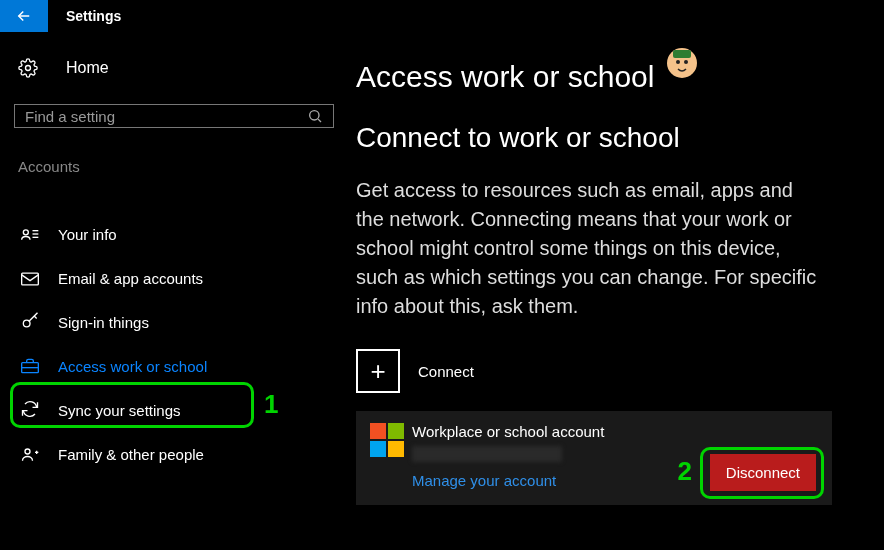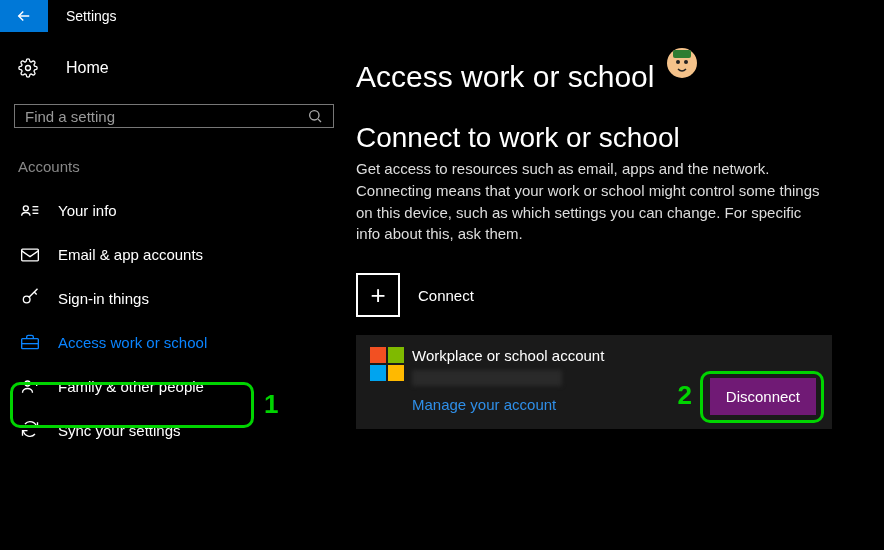--- a/index.html
+++ b/index.html
@@ -8,20 +8,21 @@
     background: #000;
     color: #fff;
     font-family: "Segoe UI", Arial, sans-serif;
     font-size: 15px;
     overflow: hidden;
     position: relative;
   }
   .titlebar {
     display: flex; align-items: center;
     height: 32px;
+    font-weight: bold;
   }
   .back-btn {
     width: 48px; height: 32px;
     background: #0078D7;
     display: flex; align-items: center; justify-content: center;
     color: #fff;
   }
   .title-text { margin-left: 18px; font-size: 14px; }
   .columns { display: flex; height: calc(100% - 32px); }
   .sidebar {
@@ -39,21 +40,21 @@
     width: 320px; height: 24px;
     border: 1px solid #777;
     display: flex; align-items: center;
     padding: 0 10px;
     color: #aaa;
     justify-content: space-between;
   }
   .search-ph { font-size: 15px; color: #999; }
   .section-label {
     color: #888; font-size: 15px;
-    margin-top: 30px; margin-bottom: 0;
+    margin-top: 30px; margin-bottom: 24px;
     padding-left: 4px;
   }
   .nav-item {
     display: flex; align-items: flex-end;
     gap: 18px;
     height: 44px;
     padding: 0 6px;
     font-size: 15px;
     cursor: default;
   }
@@ -72,21 +73,21 @@
     left: 264px; top: 389px;
     color: #00d400; font-weight: bold; font-size: 26px;
   }
   .main {
     flex: 1;
     padding: 28px 24px 0 4px;
     position: relative;
   }
   .page-title { font-size: 30px; font-weight: 300; }
   .sub-title { font-size: 28px; margin-top: 28px; font-weight: 400; }
-  .desc { font-size: 15px; color: #ddd; margin-top: 4px; line-height: 1.45; max-width: 470px; }
+  .desc { font-size: 20px; color: #ddd; margin-top: 22px; line-height: 1.45; max-width: 470px; }
   .connect-row {
     display: flex; align-items: center; gap: 18px;
     margin-top: 28px;
   }
   .plus-box {
     width: 44px; height: 44px;
     border: 2px solid #fff;
     display:flex; align-items:center; justify-content:center;
     font-size: 26px; font-weight: 300;
   }
@@ -113,21 +114,21 @@
     width: 150px; height: 16px;
     background: #2a2a2a;
     filter: blur(2px);
     border-radius:2px;
     margin-top:2px;
   }
   .manage-link { color:#2f8fe8; font-size:15px; margin-top:6px; }
   .disconnect-btn {
     position:absolute;
     right: 16px; bottom: 14px;
-    background:#701a75; color:#fff;
+    background:#b91c1c; color:#fff;
     border:none;
     padding: 10px 16px;
     font-size:15px;
   }
   .highlight-2 {
     position:absolute;
     right: 8px; bottom: 6px;
     width: 124px; height: 52px;
     border:3px solid #00d400; border-radius:10px;
     pointer-events:none;
@@ -223,40 +224,40 @@
             <rect x="2" y="6" width="20" height="12" rx="1"></rect>
             <path d="M8 6V4a2 2 0 0 1 2-2h4a2 2 0 0 1 2 2v2"></path>
             <line x1="2" y1="12" x2="22" y2="12"></line>
           </svg>
       </span>
       <span>Access work or school</span>
     </div>
 
     <div class="nav-item">
       <span class="nav-icon">
+        <svg width="20" height="20" viewBox="0 0 24 24" fill="none" stroke="#fff" stroke-width="1.6">
+            <path d="M21 4v6h-6"></path>
+            <path d="M3 20v-6h6"></path>
+            <path d="M20 10A8 8 0 0 0 6 6"></path>
+            <path d="M4 14a8 8 0 0 0 14 4"></path>
+          </svg>
+      </span>
+      <span>Sync your settings</span>
+    </div>
+
+    <div class="nav-item">
+      <span class="nav-icon">
         <svg width="20" height="18" viewBox="0 0 24 20" fill="none" stroke="#fff" stroke-width="1.6">
             <circle cx="9" cy="7" r="3"></circle>
             <path d="M3 18c0-3 3-5 6-5s6 2 6 5"></path>
             <line x1="18" y1="8" x2="22" y2="8"></line>
             <line x1="20" y1="6" x2="20" y2="10"></line>
           </svg>
       </span>
       <span>Family &amp; other people</span>
-    </div>
-
-    <div class="nav-item">
-      <span class="nav-icon">
-        <svg width="20" height="20" viewBox="0 0 24 24" fill="none" stroke="#fff" stroke-width="1.6">
-            <path d="M21 4v6h-6"></path>
-            <path d="M3 20v-6h6"></path>
-            <path d="M20 10A8 8 0 0 0 6 6"></path>
-            <path d="M4 14a8 8 0 0 0 14 4"></path>
-          </svg>
-      </span>
-      <span>Sync your settings</span>
     </div>
   </div>
 
   <div class="main">
     <h1 class="page-title">Access work or school</h1>
     <h2 class="sub-title">Connect to work or school</h2>
     <p class="desc">Get access to resources such as email, apps and the network. Connecting means that your work or school might control some things on this device, such as which settings you can change. For specific info about this, ask them.</p>
 
     <div class="connect-row">
       <div class="plus-box">+</div>

